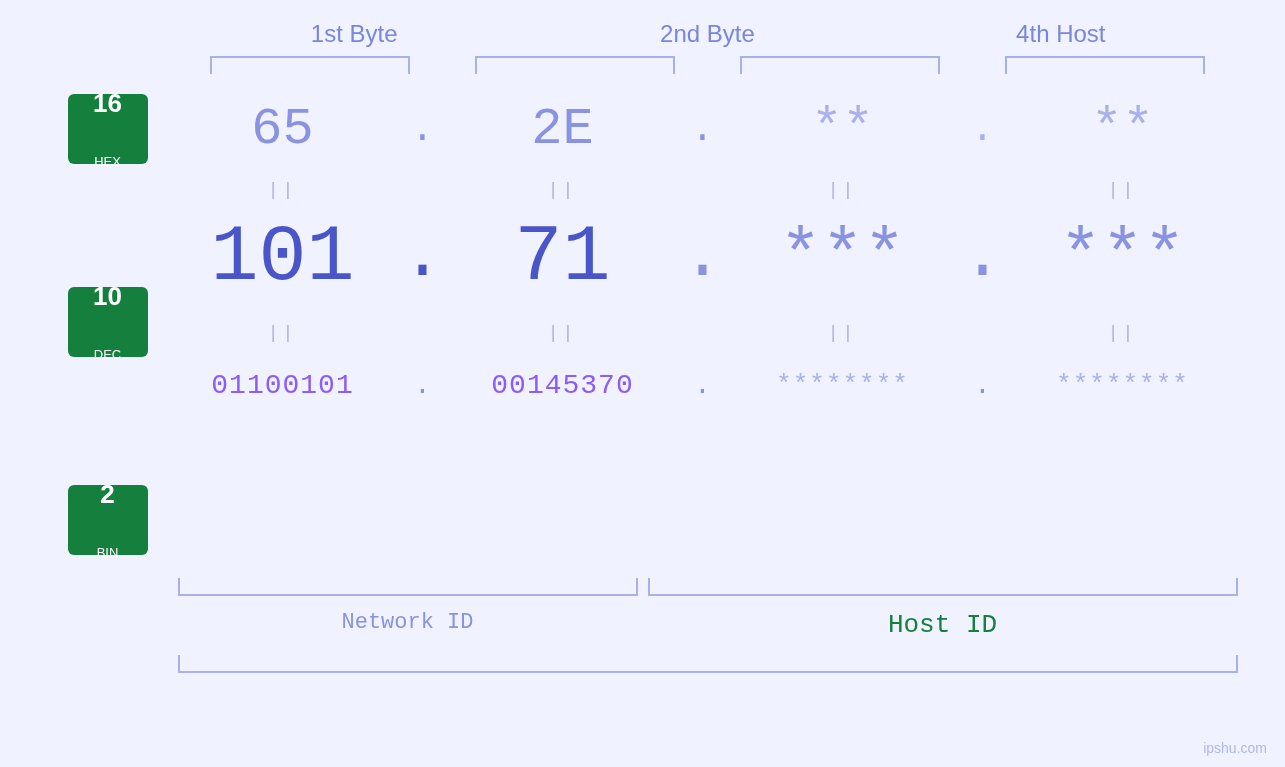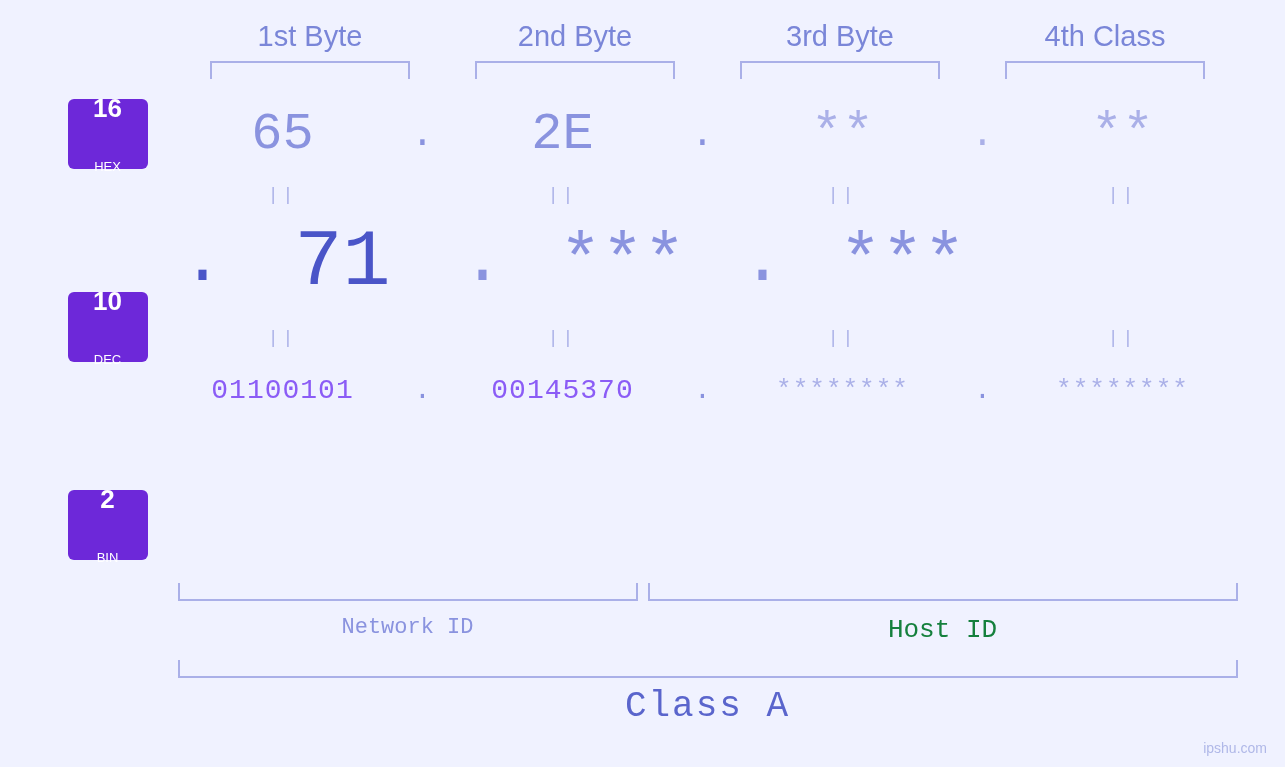--- a/index.html
+++ b/index.html
@@ -30,21 +30,21 @@
       width: 1060px;
       margin-left: 130px;
       justify-content: space-around;
       margin-bottom: 8px;
     }
 
     .byte-header {
       width: 220px;
       text-align: center;
       color: #7a86d8;
-      font-size: 29px;
+      font-size: 24px;
       font-family: Arial, sans-serif;
       font-weight: normal;
     }
 
     
     .bracket-row {
       display: flex;
       width: 1060px;
       margin-left: 130px;
       justify-content: space-around;
@@ -71,21 +71,21 @@
       display: flex;
       flex-direction: column;
       align-items: center;
       width: 130px;
       gap: 0;
     }
 
     .base-badge {
       width: 80px;
       height: 70px;
-      background: #6d28d9;
+      background: #15803d;
       border-radius: 6px;
       display: flex;
       flex-direction: column;
       align-items: center;
       justify-content: center;
       margin-bottom: 18px;
     }
 
     .badge-number {
       color: white;
@@ -323,22 +323,21 @@
     }
   </style>
 </head>
 <body>
 
 <div class="container">
 
   <div class="byte-headers">
     <div class="byte-header">1st Byte</div>
     <div class="byte-header">2nd Byte</div>
-    <div class="byte-header">3rd Byte</div>
-    <div class="byte-header">4th Class</div>
+    <div class="byte-header">4th Host</div>
   </div>
 
   <div class="bracket-row">
     <div class="bracket"></div>
     <div class="bracket"></div>
     <div class="bracket"></div>
     <div class="bracket"></div>
   </div>
 
   <div class="main-grid">
@@ -393,20 +392,23 @@
         <div class="pipe-col">||</div>
         <div class="pipe-dot-col"></div>
         <div class="pipe-col">||</div>
         <div class="pipe-dot-col"></div>
         <div class="pipe-col">||</div>
         <div class="pipe-dot-col"></div>
         <div class="pipe-col">||</div>
       </div>
 
       <div class="dec-row">
+        <div class="byte-cell">
+          <span class="dec-value">101</span>
+        </div>
         <div class="dot-cell">
           <span class="dot-dec">.</span>
         </div>
         <div class="byte-cell">
           <span class="dec-value">71</span>
         </div>
         <div class="dot-cell">
           <span class="dot-dec masked">.</span>
         </div>
         <div class="byte-cell">
@@ -464,19 +466,16 @@
 
   <div class="id-labels-row">
     <div class="net-id-label">Network ID</div>
     <div class="host-id-label">Host ID</div>
   </div>
 
   <div class="class-bracket-row">
     <div class="class-bracket"></div>
   </div>
 
-  <div class="class-row">
-    <span class="class-label">Class A</span>
-  </div>
 
   <div class="watermark">ipshu.com</div>
 
 </div>
 
 </body></html>

